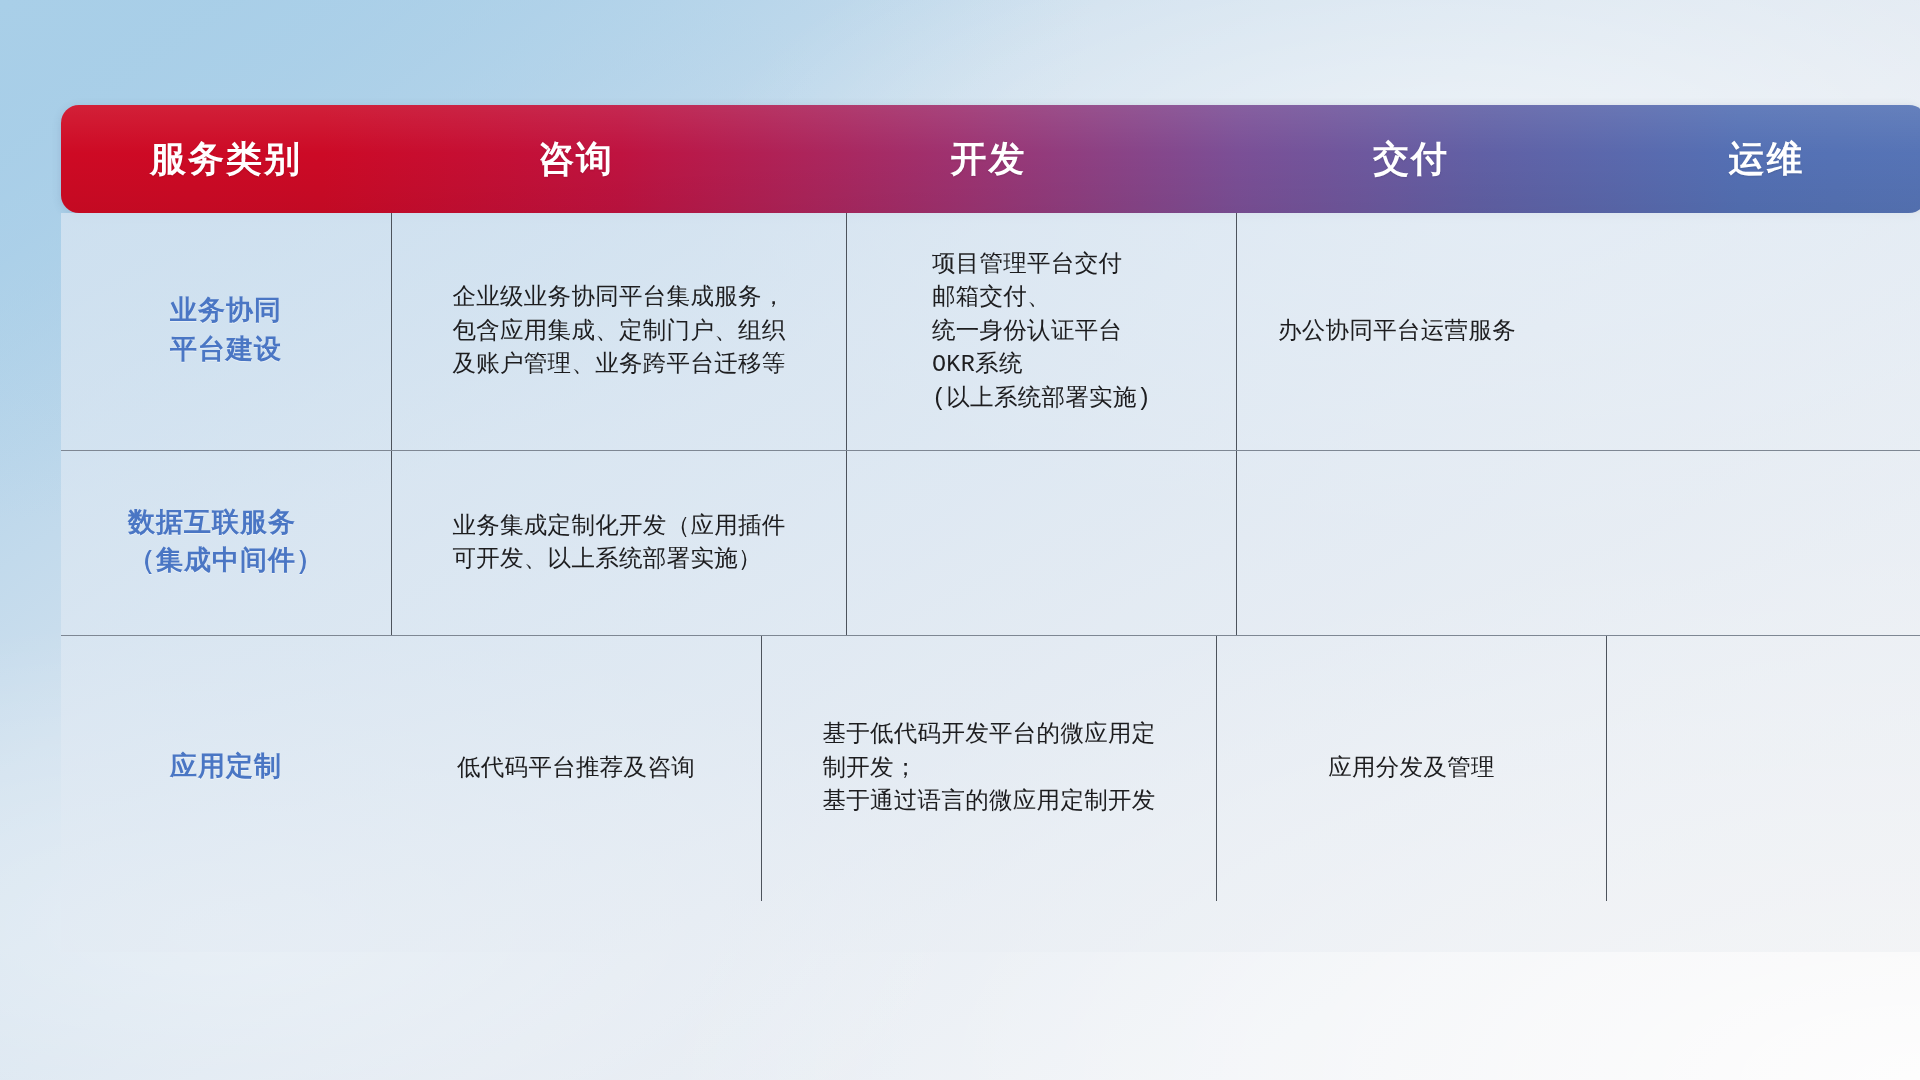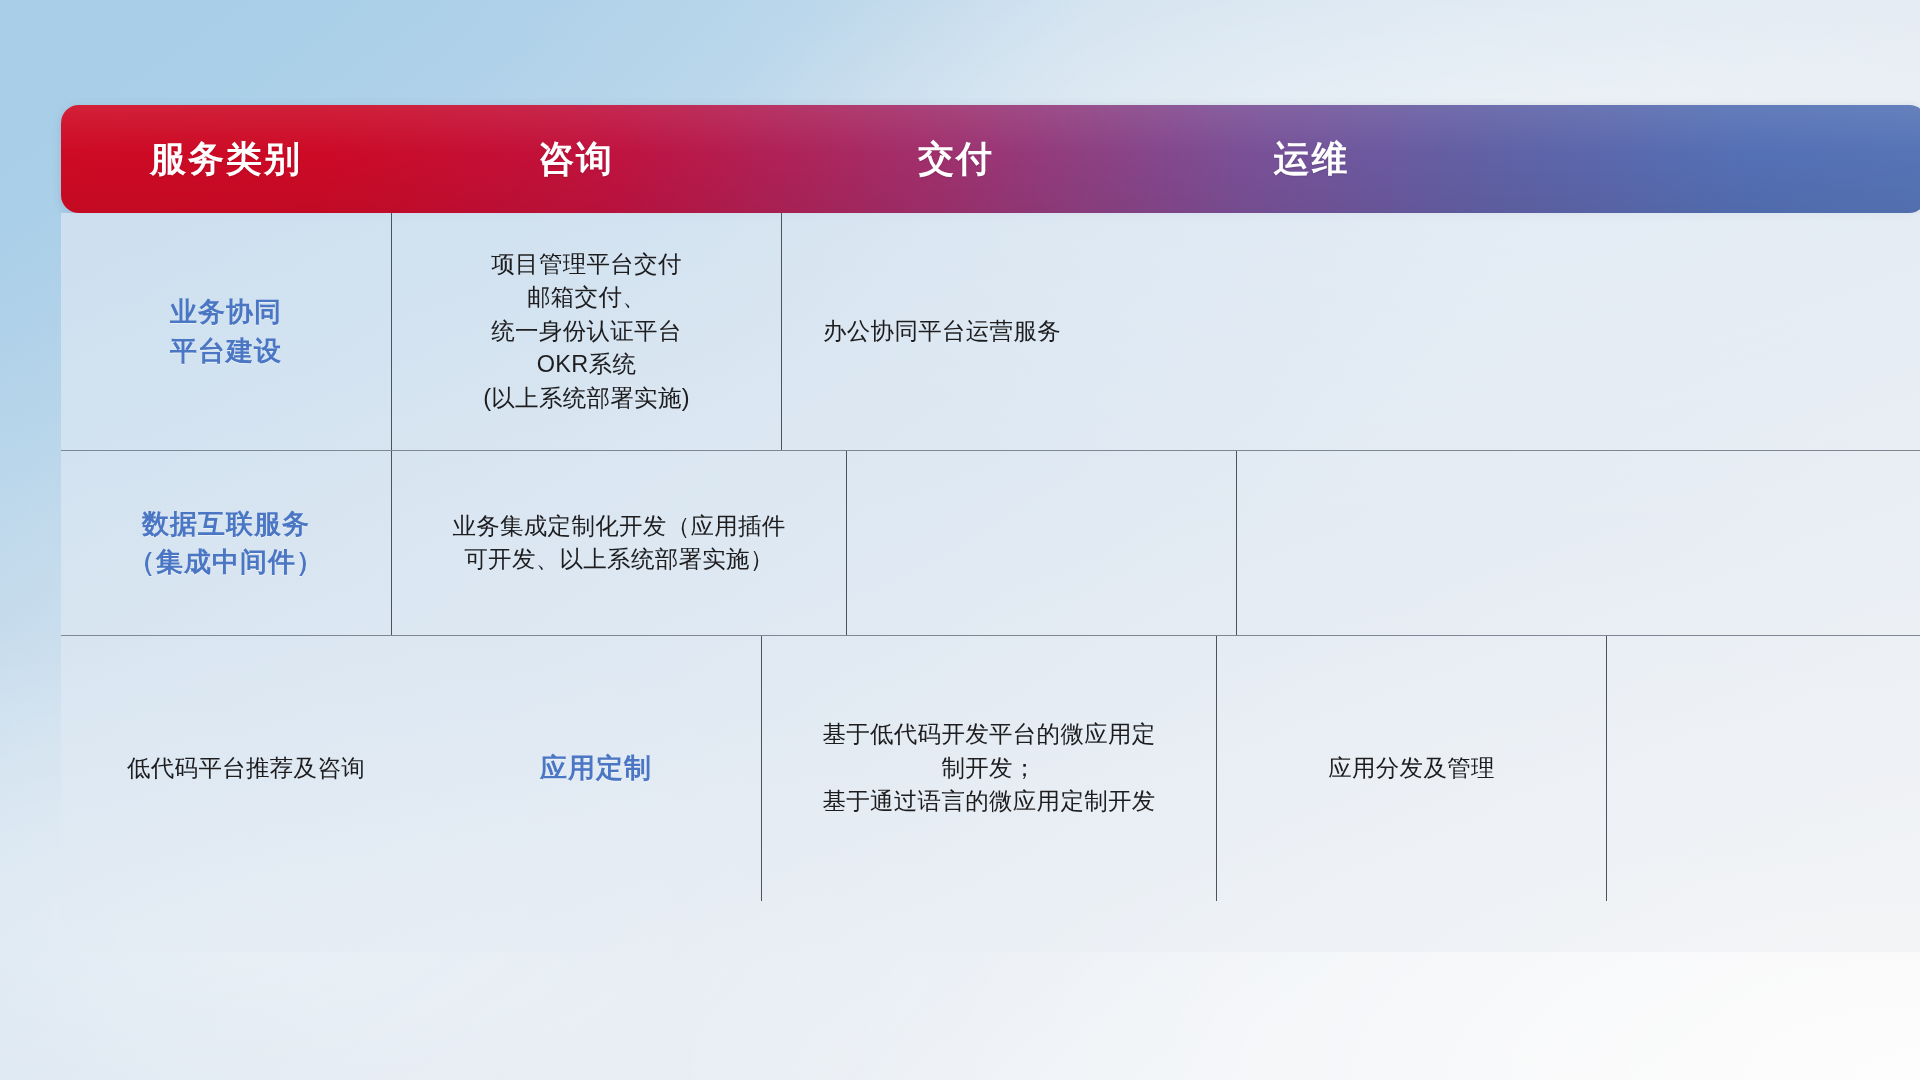--- a/index.html
+++ b/index.html
@@ -98,26 +98,27 @@
   .row-1 { height: 237px; }
   .row-2 { height: 185px; }
   .row-3 { height: 266px; }
 
   .cell {
     display: flex;
     align-items: center;
     justify-content: center;
     box-sizing: border-box;
     padding: 4px 14px;
-    text-align: center;
+    text-align: left;
     color: #1d1d1f;
     font-size: 23.5px;
     line-height: 1.42;
     letter-spacing: 0.3px;
     white-space: pre-line;
+    font-family: Liberation Mono, monospace;
   }
   .cell.divider {
     border-left: 1px solid #4d535c;
   }
   .cell.label {
     color: #4a76c4;
     font-weight: bold;
     font-size: 27px;
     line-height: 1.42;
     letter-spacing: 1px;
@@ -135,49 +136,53 @@
 <body>
 
 <div id="bg-layer"></div>
 <div id="bg-sheen"></div>
 
 <div id="table-wrap">
 
   <div class="tbl-header">
     <div class="hcell c0">服务类别</div>
     <div class="hcell c1">咨询</div>
+    <div class="hcell c2">开发</div>
     <div class="hcell c3">交付</div>
     <div class="hcell c4">运维</div>
   </div>
 
   <div class="tbl-body">
 
     <div class="row row-1">
       <div class="cell label c0">业务协同
 平台建设</div>
+      <div class="cell divider c2">企业级业务协同平台集成服务，
+包含应用集成、定制门户、组织
+及账户管理、业务跨平台迁移等</div>
       <div class="cell divider c3">项目管理平台交付
 邮箱交付、
 统一身份认证平台
 OKR系统
 (以上系统部署实施)</div>
       <div class="cell divider c4">办公协同平台运营服务</div>
     </div>
 
     <div class="row row-2">
       <div class="cell label c0">数据互联服务
 （集成中间件）</div>
       <div class="cell divider c2">业务集成定制化开发（应用插件
 可开发、以上系统部署实施）</div>
       <div class="cell divider c3"></div>
       <div class="cell divider c4"></div>
     </div>
 
     <div class="row row-3">
+      <div class="cell label c0">应用定制</div>
       <div class="cell c1">低代码平台推荐及咨询</div>
-      <div class="cell label c0">应用定制</div>
       <div class="cell divider c2">基于低代码开发平台的微应用定
 制开发；
 基于通过语言的微应用定制开发</div>
       <div class="cell divider c3">应用分发及管理</div>
       <div class="cell divider c4"></div>
     </div>
 
   </div>
 </div>
 

